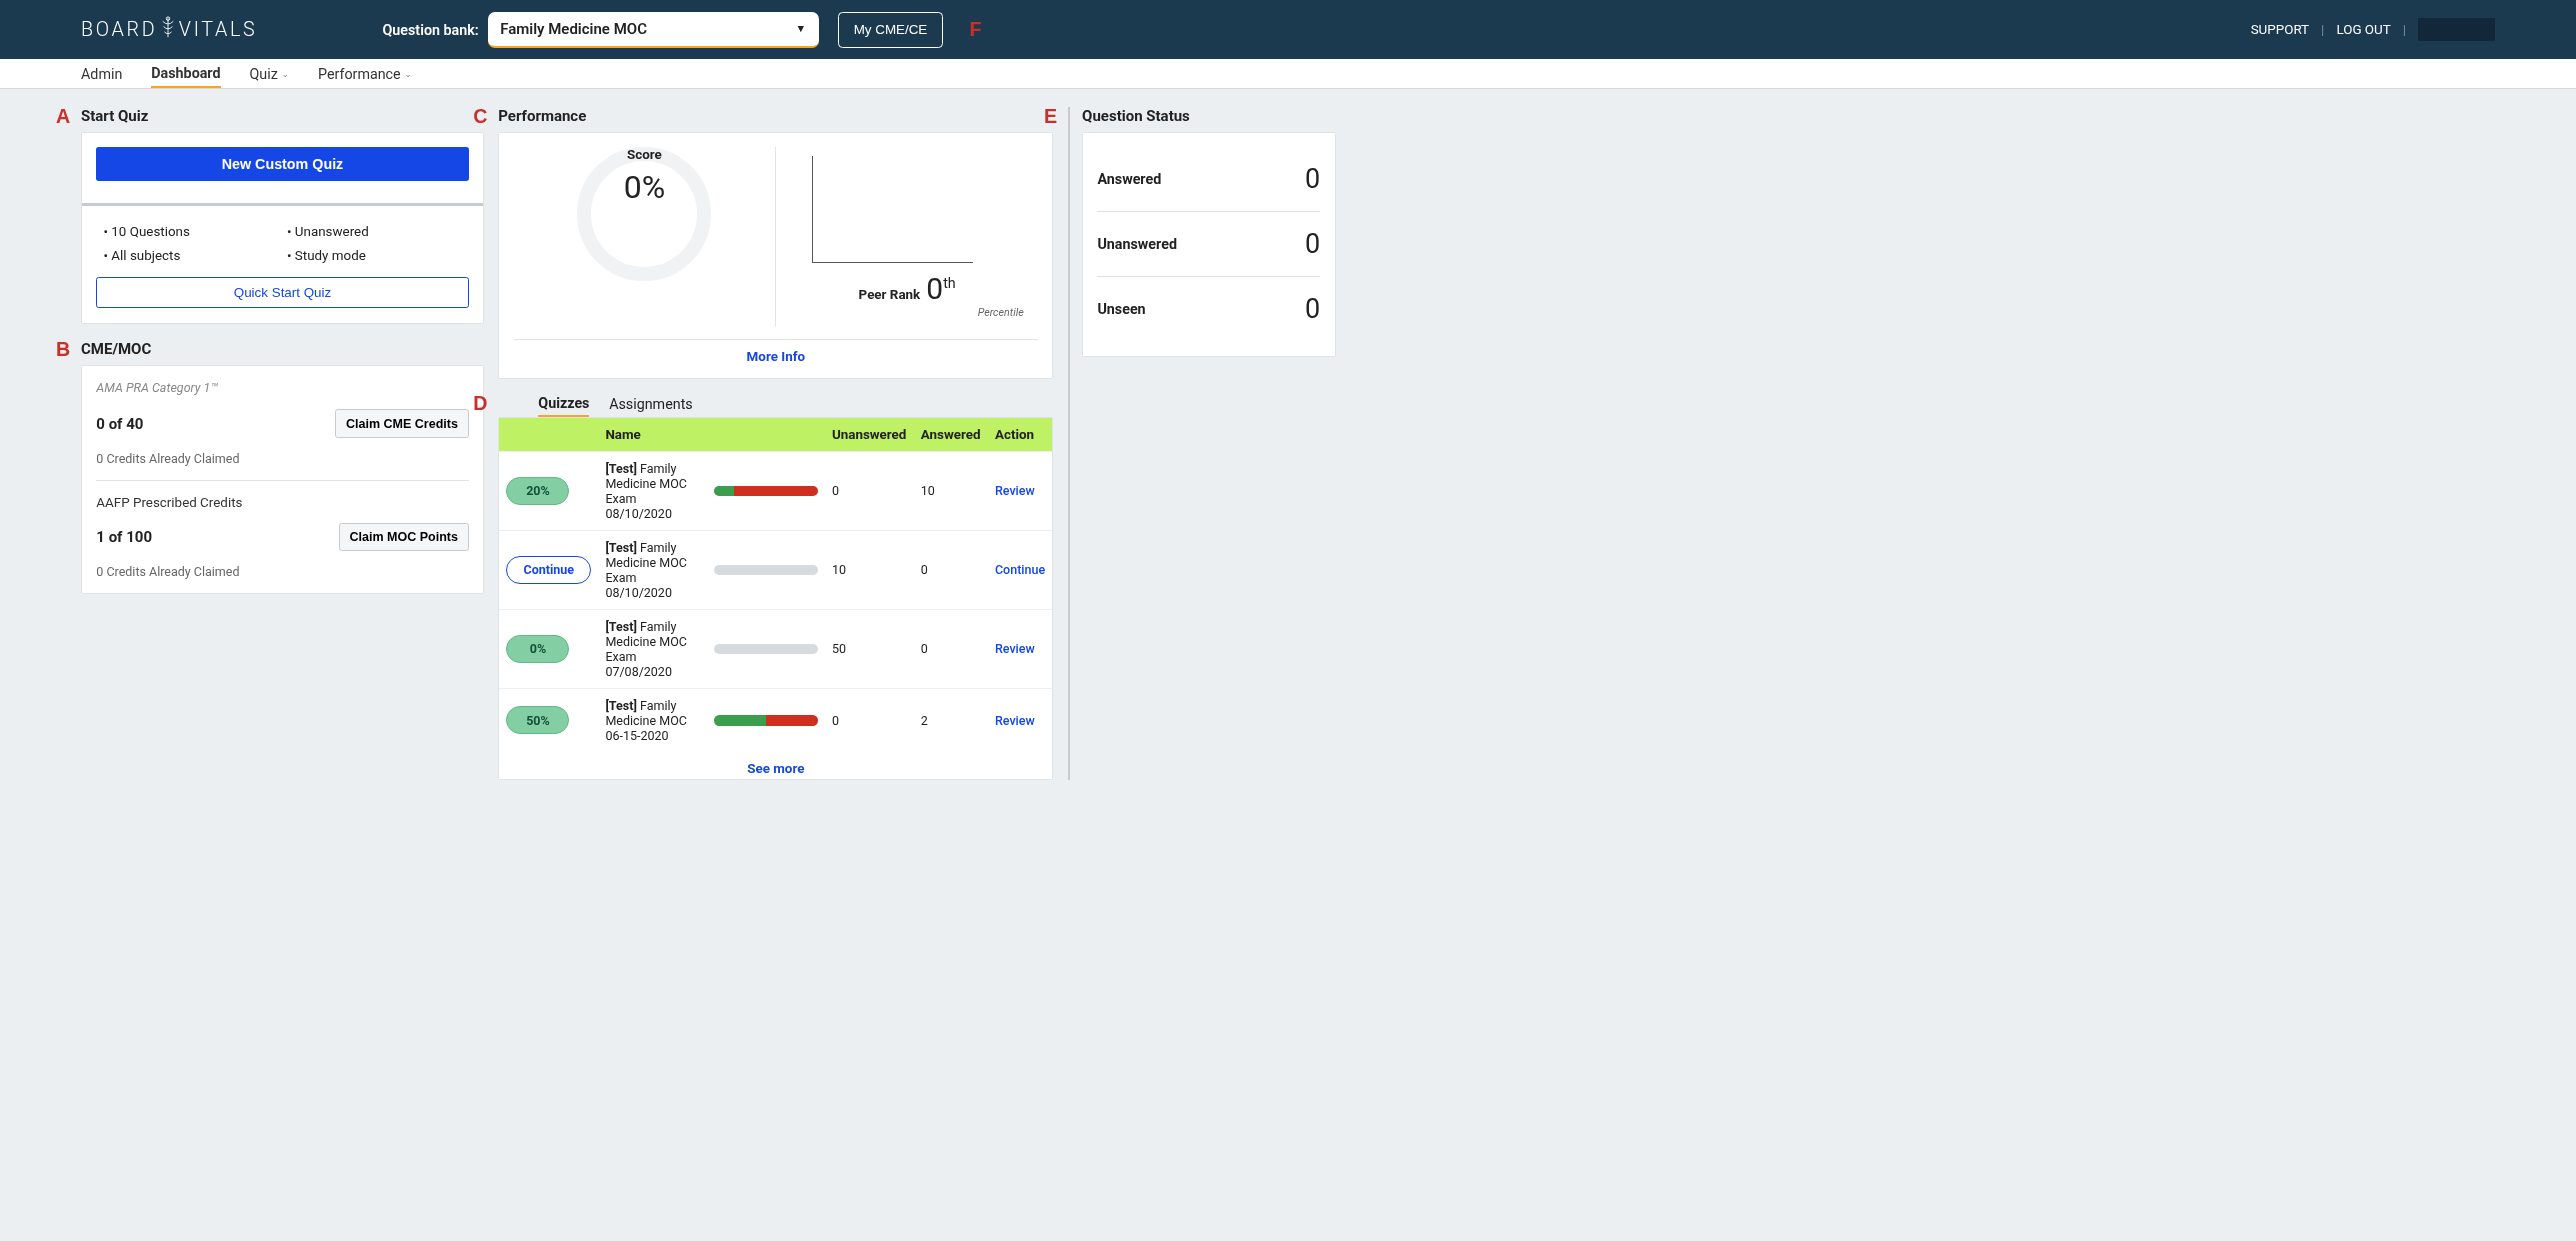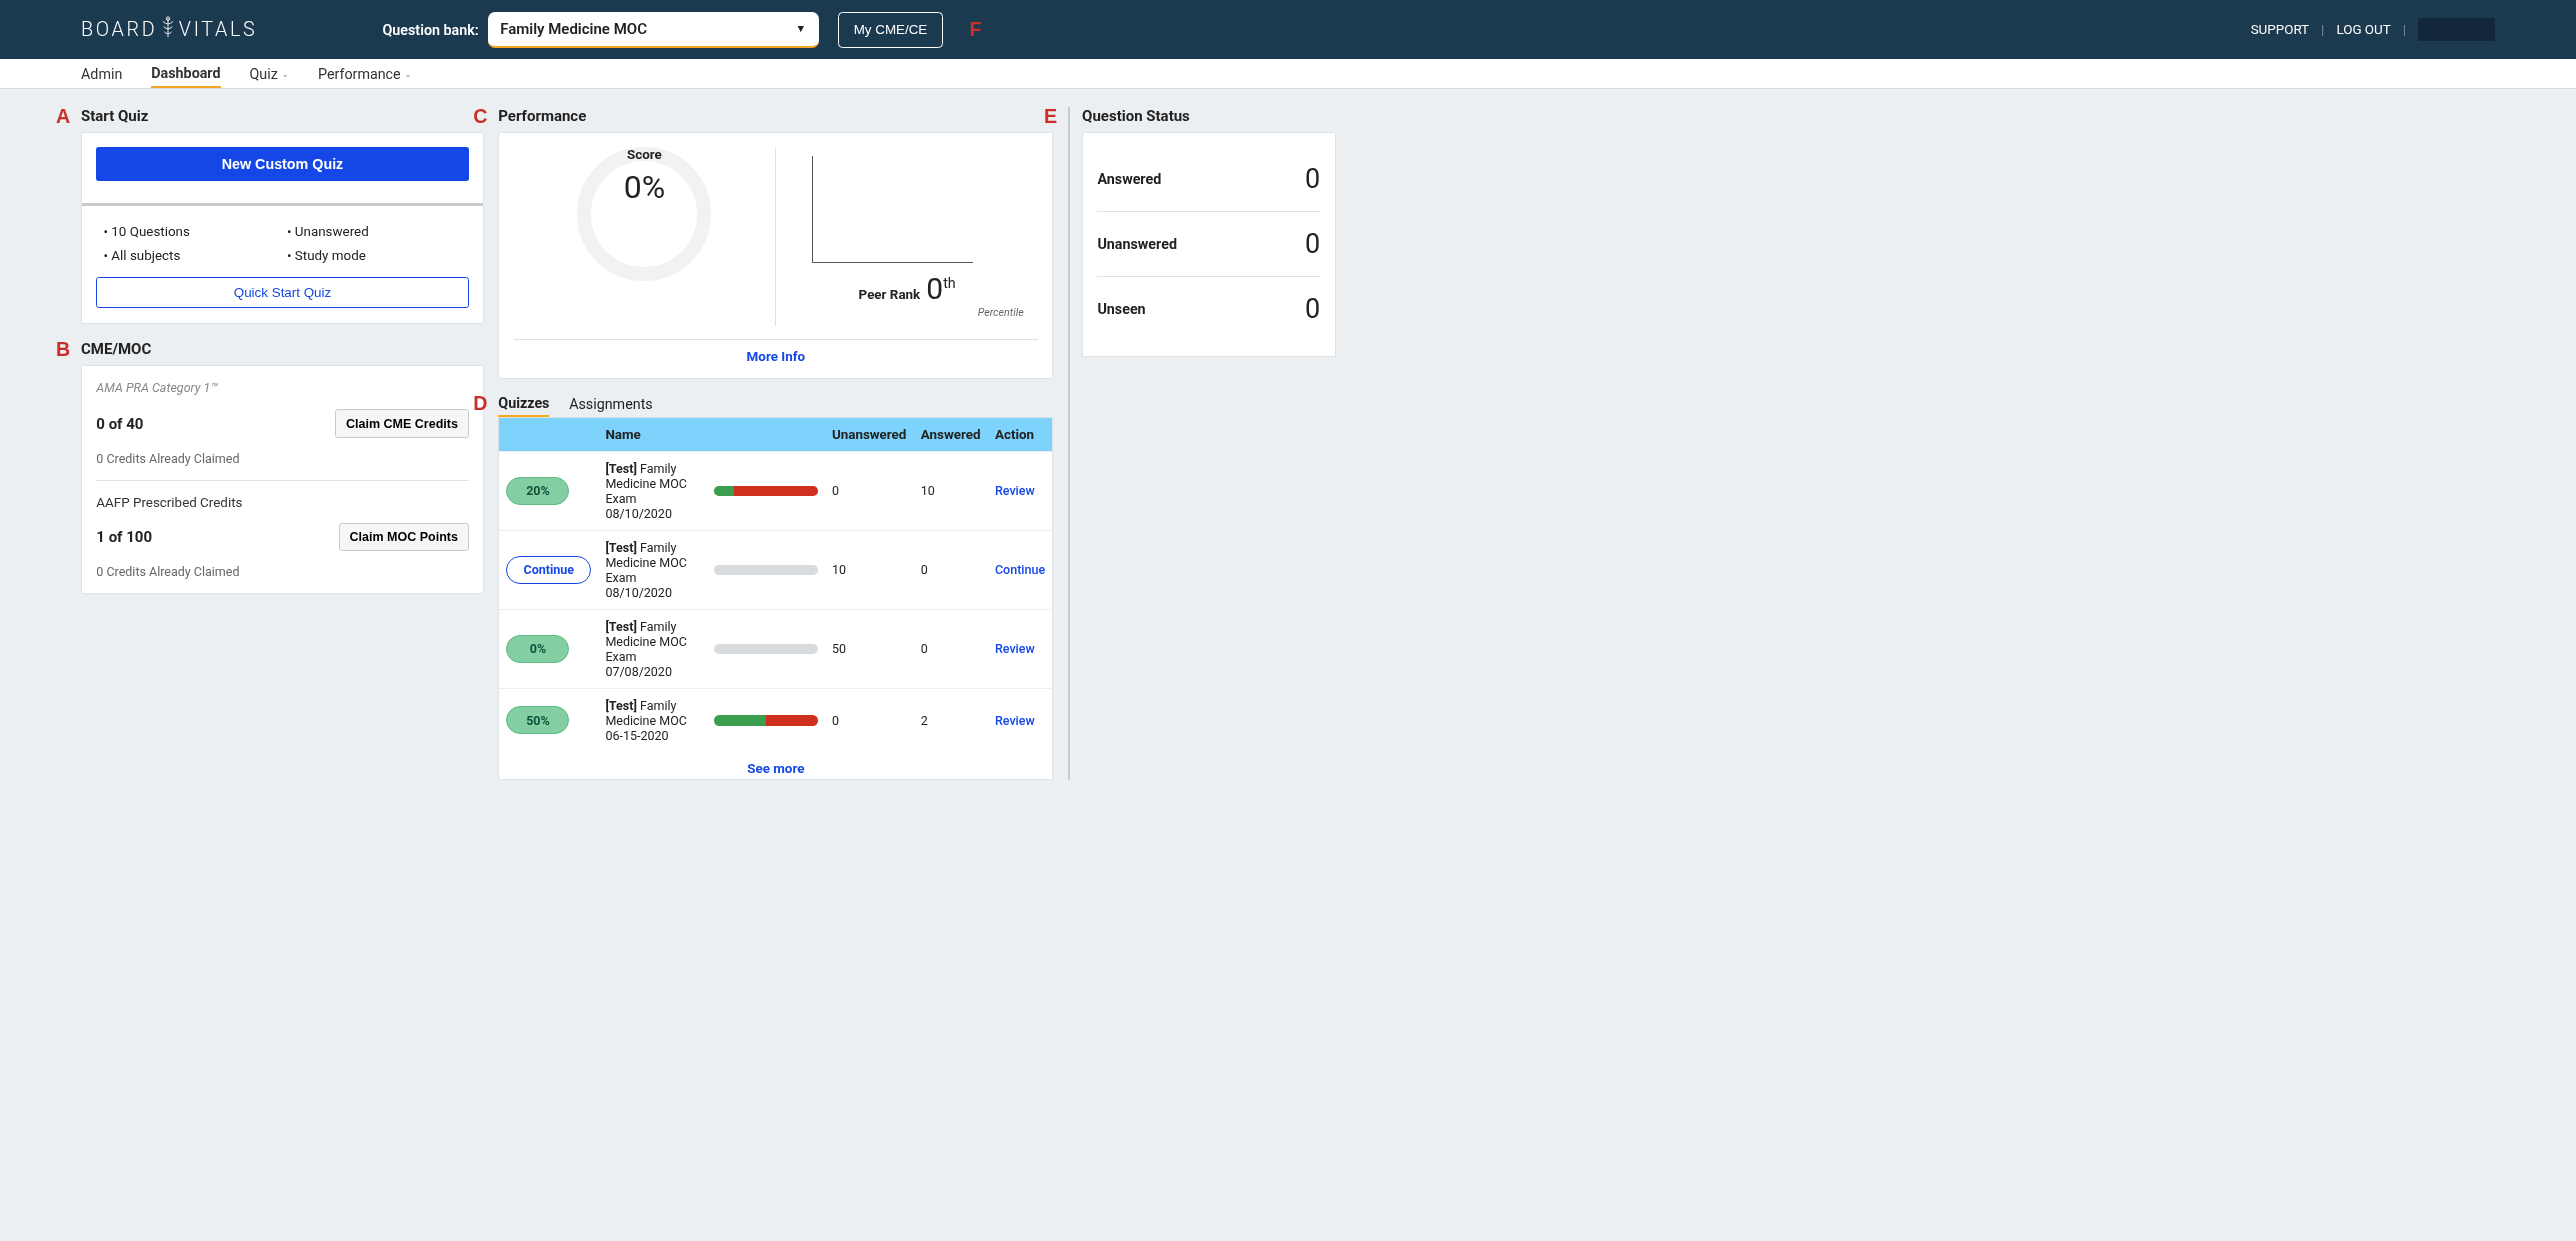--- a/index.html
+++ b/index.html
@@ -61,23 +61,23 @@
   .rank-row { display: flex; align-items: baseline; gap: 6px; }
   .rank-label { font-weight: 700; font-size: 13.4px; }
   .rank-val { font-size: 30px; }
   .rank-sup { font-size: 14.3px; vertical-align: super; }
   .rank-pct { font-style: italic; font-size: 10.7px; color: #666; align-self: flex-end; margin-right: 14.3px; }
   .perf-more { text-align: center; margin-top: 12.5px; border-top: 0.9px solid #e0e3e6; padding-top: 9px; color: #1447e6; font-weight: 700; cursor: pointer; font-size: 13.4px; }
 
   
   .tabs { display: flex; gap: 19.7px; align-items: center; }
   .tab { font-size: 14.3px; cursor: pointer; padding-bottom: 3.6px; }
-  .tab.active { font-weight: 700; border-bottom: 2.7px solid #f5a623; }
+  .tab.active { font-weight: 700; border-bottom: 2.7px solid #f5a623; margin-left: 40px; }
   .qtable { width: 100%; border-collapse: collapse; }
-  .qtable th { text-align: left; font-size: 13.4px; font-weight: 700; padding: 9px 7.2px; background: #7dd3fc; }
+  .qtable th { text-align: left; font-size: 13.4px; font-weight: 700; padding: 9px 7.2px; background: #bef264; }
   .qtable td { padding: 9px 7.2px; font-size: 12.5px; vertical-align: middle; }
   .qtable tbody tr { border-top: 0.9px solid #eceff2; }
   .pill { display: inline-block; border-radius: 894px; padding: 5.4px 16px; font-weight: 700; font-size: 12.5px; text-align: center; min-width: 63px; }
   .pill.green { background: #83cfa3; color: #12513a; border: 0.9px solid #5fba84; }
   .pill.outline { background: #fff; border: 1.3px solid #1447e6; color: #1447e6; }
   .bar { width: 104px; height: 10.7px; border-radius: 5.4px; background: #d8dbdd; overflow: hidden; position: relative; }
   .bar .seg-g { position: absolute; left: 0; top: 0; bottom: 0; background: #3b9e4d; }
   .bar .seg-r { position: absolute; top: 0; bottom: 0; background: #cf2f1f; }
   .action-link { color: #1447e6; cursor: pointer; font-weight: 500; }
   .see-more { text-align: center; color: #1447e6; font-weight: 700; padding: 9px 0 3.6px; cursor: pointer; font-size: 13.4px; }

